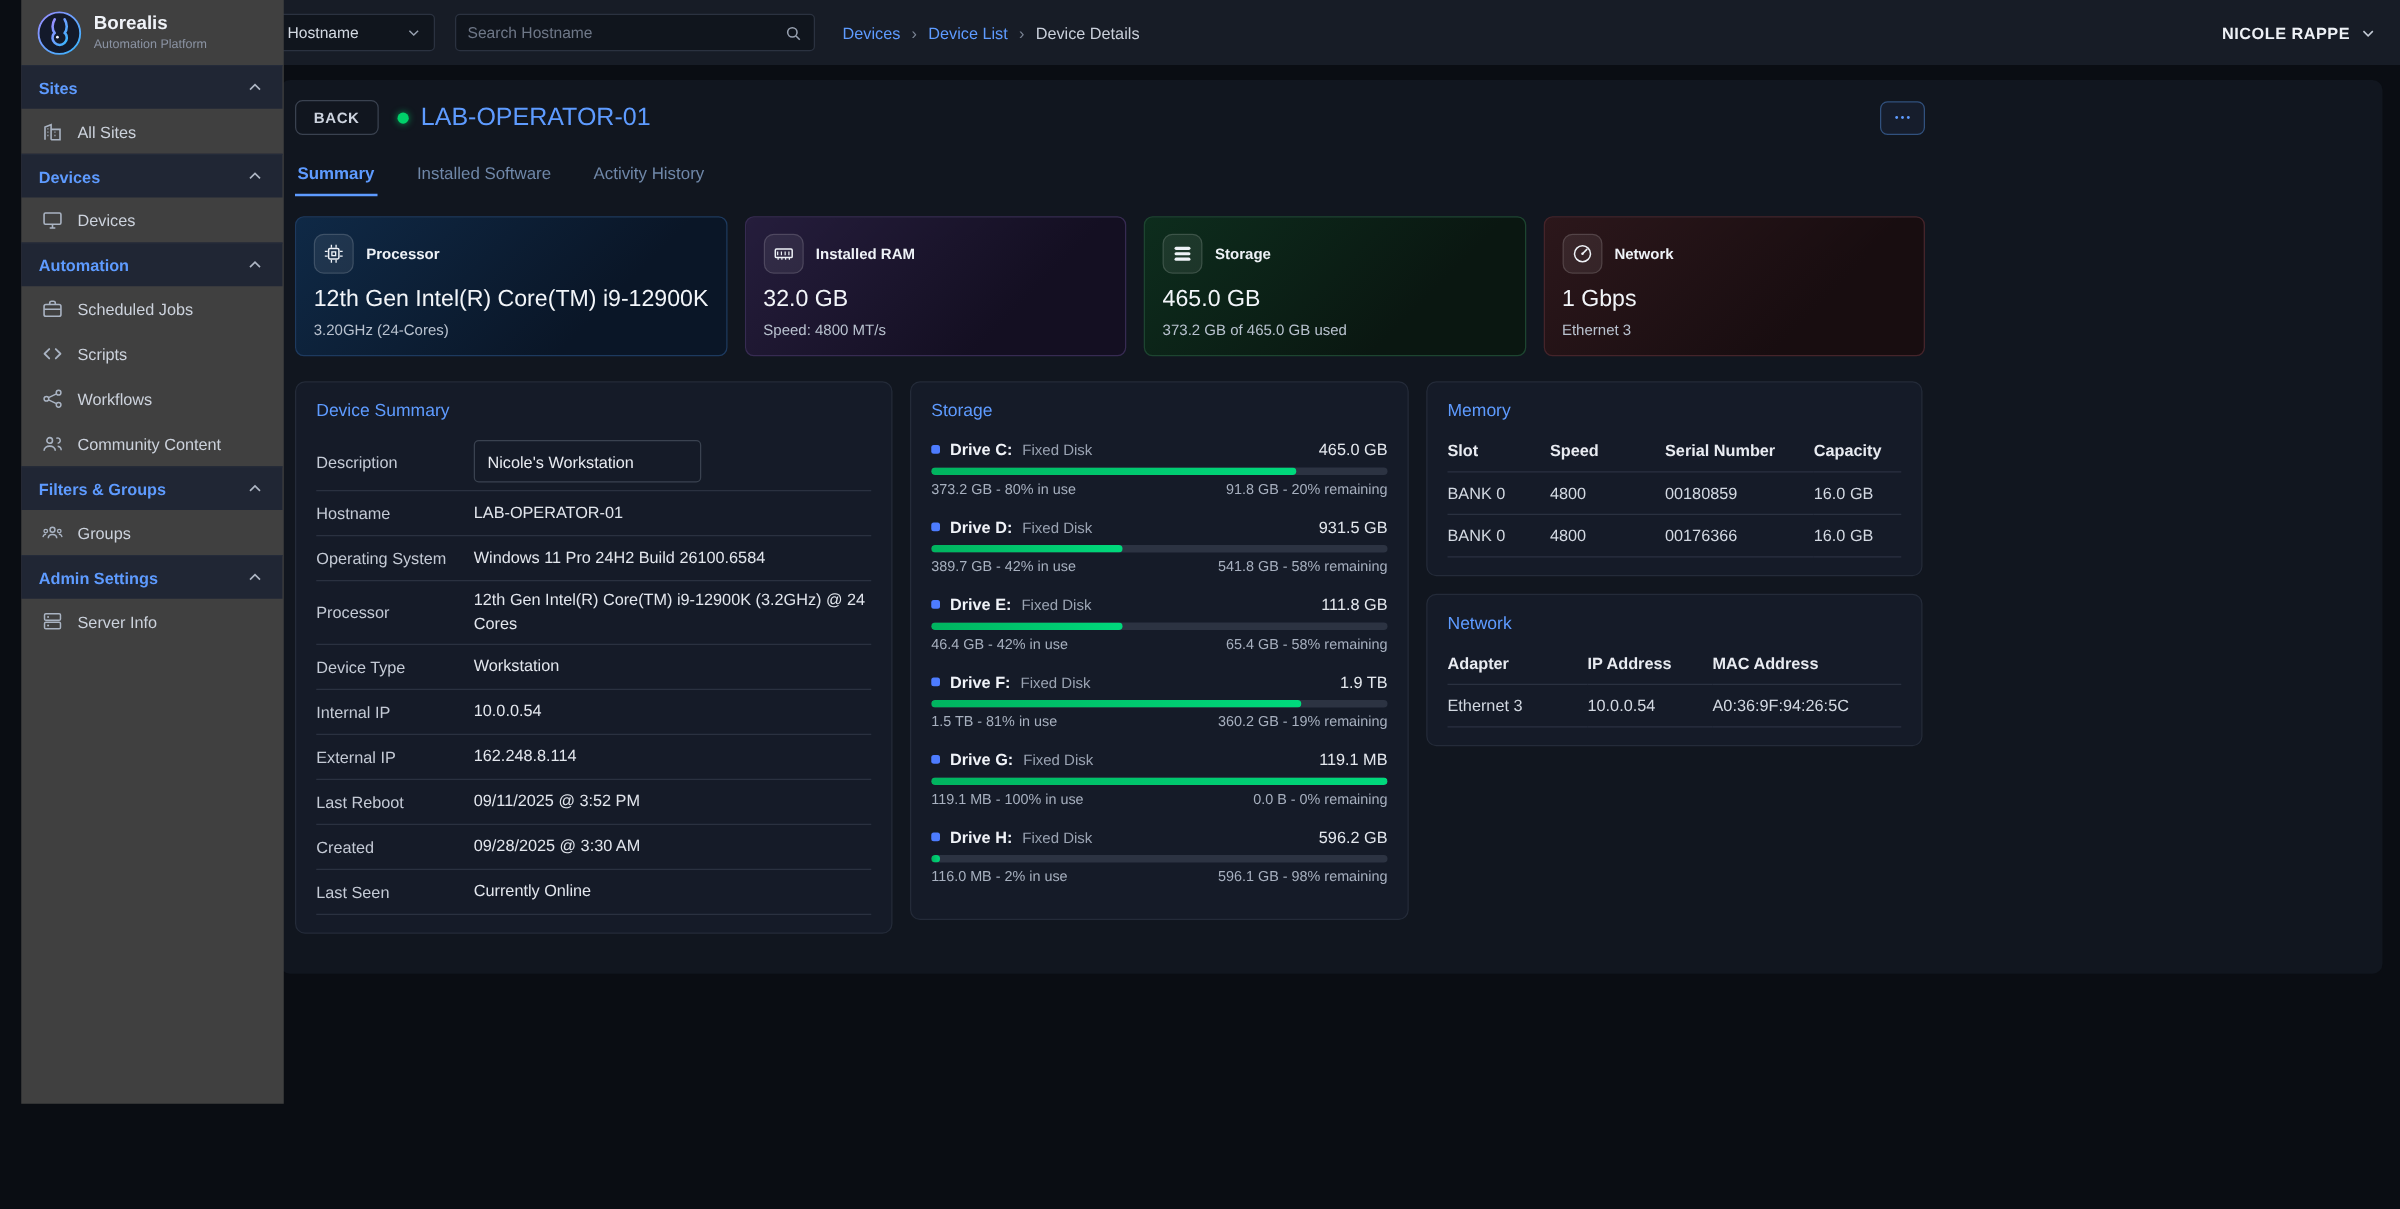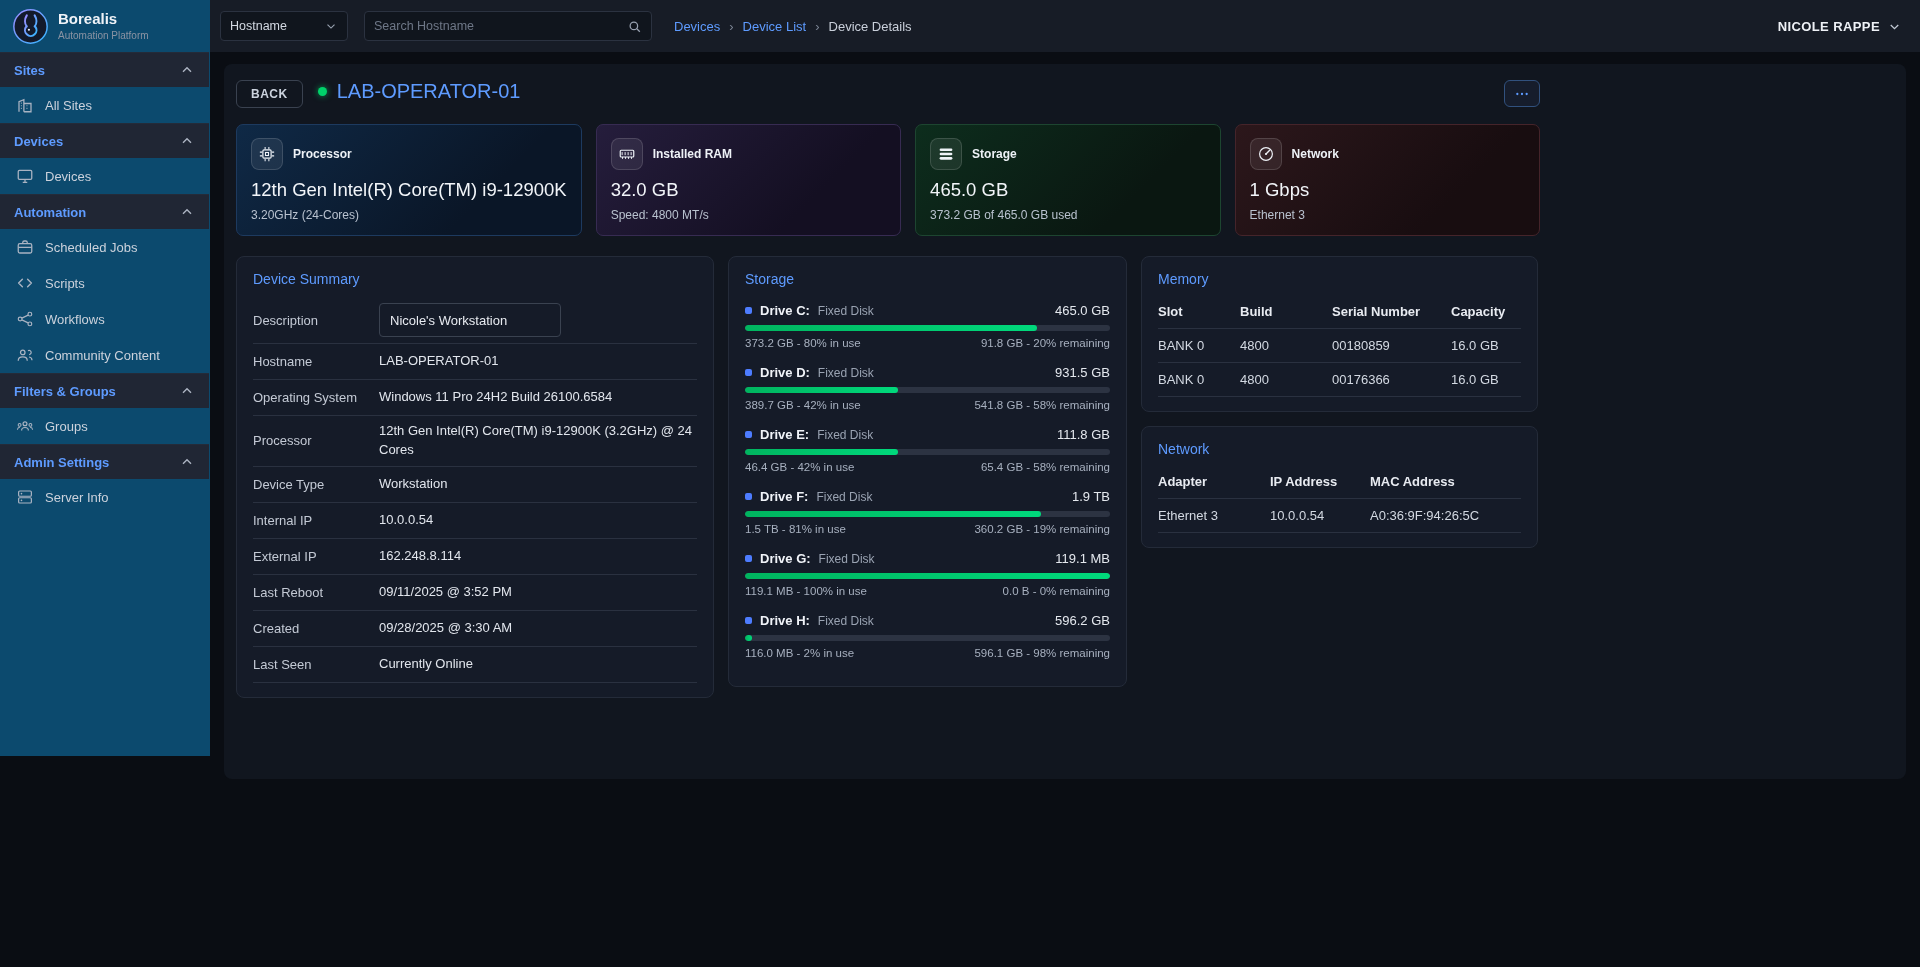--- a/index.html
+++ b/index.html
@@ -1,22 +1,22 @@
 <!DOCTYPE html>
 <html><head>
 <meta charset="utf-8">
 <style>
   * { margin:0; padding:0; box-sizing:border-box; }
   html,body { width:1920px; height:967px; overflow:hidden; background:#0a0d13;
     font-family:"Liberation Sans","DejaVu Sans",sans-serif; color:#dfe3ea; }
   svg { display:block; }
 
   
-  .sidebar { position:absolute; left:0; top:0; width:210px; height:756px;
-    background:#0c4a6e; border-right:1px solid #20263200; z-index:3; }
+  .sidebar { position:absolute; left:17px; top:0; width:210px; height:883px;
+    background:#404040; border-right:1px solid #20263200; z-index:3; }
   .logo-row { display:flex; align-items:center; gap:9px; padding:8px 12px; height:52px; }
   .logo-icon { width:37px; height:37px; flex:0 0 auto; }
   .app-name { font-size:15px; font-weight:700; color:#f0f3f8; line-height:1.1; }
   .app-sub { font-size:10px; color:#8b93a3; margin-top:2px; }
   .nav-section-header { display:flex; align-items:center; justify-content:space-between;
     padding:9px 14px; background:#202634; color:#5e9bff; font-size:13px; font-weight:700;
     cursor:pointer; border-top:1px solid #242b39; }
   .nav-section-header .chev { color:#aeb6c4; }
   .nav-item { display:flex; align-items:center; gap:11px; padding:9px 16px;
     font-size:13px; color:#ccd2dc; cursor:pointer; }
@@ -42,21 +42,21 @@
   .user-menu { margin-left:auto; display:flex; align-items:center; gap:7px; cursor:pointer;
     font-size:13px; font-weight:600; letter-spacing:0.4px; color:#eef1f6; }
   .user-menu .chev { color:#c2c9d4; }
 
   
   .main { position:absolute; left:210px; top:52px; right:0; bottom:0; }
   .content-panel { margin:12px 14px 0 14px; height:715px; background:#11161f;
     border-radius:8px; padding:16px 12px; }
   .container { width:1304px; }
 
-  .device-header { display:flex; align-items:flex-start; gap:15px; }
+  .device-header { display:flex; align-items:center; gap:15px; }
   .back-btn { background:transparent; border:1px solid #3a4250; border-radius:6px;
     color:#ccd3de; font-size:12px; font-weight:600; letter-spacing:0.5px;
     padding:6px 14px; cursor:pointer; font-family:inherit; }
   .title-wrap { display:flex; align-items:center; gap:10px; }
   .online-dot { width:9px; height:9px; border-radius:50%; background:#00d26a;
     box-shadow:0 0 6px rgba(0,210,106,0.7); }
   .device-title { color:#5e9bff; font-size:20px; font-weight:500; }
   .more-btn { margin-left:auto; width:36px; height:27px; border-radius:6px;
     border:1px solid #31517e; background:rgba(94,155,255,0.06); color:#5e9bff;
     display:flex; align-items:center; justify-content:center; cursor:pointer; }
@@ -297,20 +297,25 @@
         </div>
         <div class="more-btn">
           <svg width="16" height="16" viewBox="0 0 24 24">
               <circle cx="5" cy="12" r="1.7" fill="currentColor"></circle>
               <circle cx="12" cy="12" r="1.7" fill="currentColor"></circle>
               <circle cx="19" cy="12" r="1.7" fill="currentColor"></circle>
             </svg>
         </div>
       </div>
 
+      <div class="tabs">
+        <div class="tab active">Summary</div>
+        <div class="tab">Installed Software</div>
+        <div class="tab">Activity History</div>
+      </div>
 
       <div class="stat-cards">
         <div class="stat-card card-proc">
           <div class="card-head">
             <span class="card-iconbox">
                 <svg width="18" height="18" viewBox="0 0 24 24">
                   <rect x="6.5" y="6.5" width="11" height="11" rx="1.5" fill="none" stroke="currentColor" stroke-width="1.6"></rect>
                   <rect x="10" y="10" width="4" height="4" fill="none" stroke="currentColor" stroke-width="1.4"></rect>
                   <path d="M9.5 2.5v3M14.5 2.5v3M9.5 18.5v3M14.5 18.5v3M2.5 9.5h3M2.5 14.5h3M18.5 9.5h3M18.5 14.5h3" stroke="currentColor" stroke-width="1.4"></path>
                 </svg>
@@ -512,21 +517,21 @@
               <span>596.1 GB - 98% remaining</span>
             </div>
           </div>
         </section>
 
         <div class="right-col">
           <section class="panel">
             <div class="panel-title">Memory</div>
             <div class="mem-grid">
               <div class="tbl-head">Slot</div>
-              <div class="tbl-head">Build</div>
+              <div class="tbl-head">Speed</div>
               <div class="tbl-head">Serial Number</div>
               <div class="tbl-head">Capacity</div>
 
               <div class="tbl-cell">BANK 0</div>
               <div class="tbl-cell">4800</div>
               <div class="tbl-cell">00180859</div>
               <div class="tbl-cell">16.0 GB</div>
 
               <div class="tbl-cell">BANK 0</div>
               <div class="tbl-cell">4800</div>

